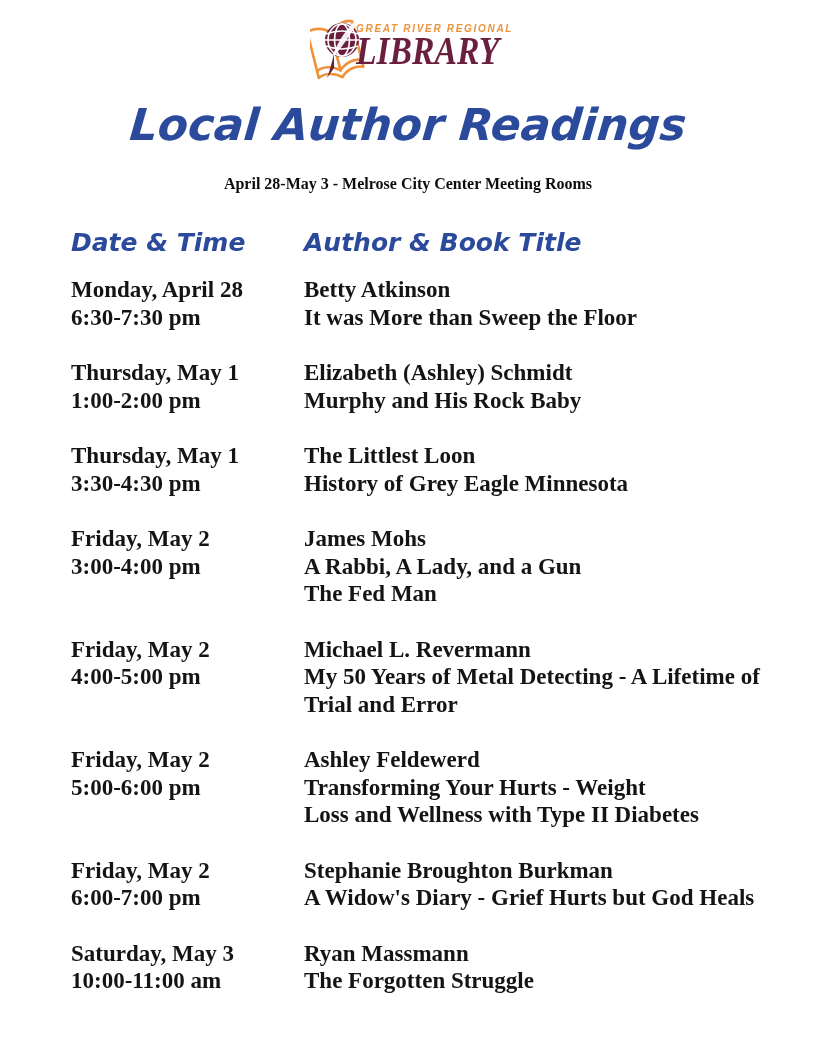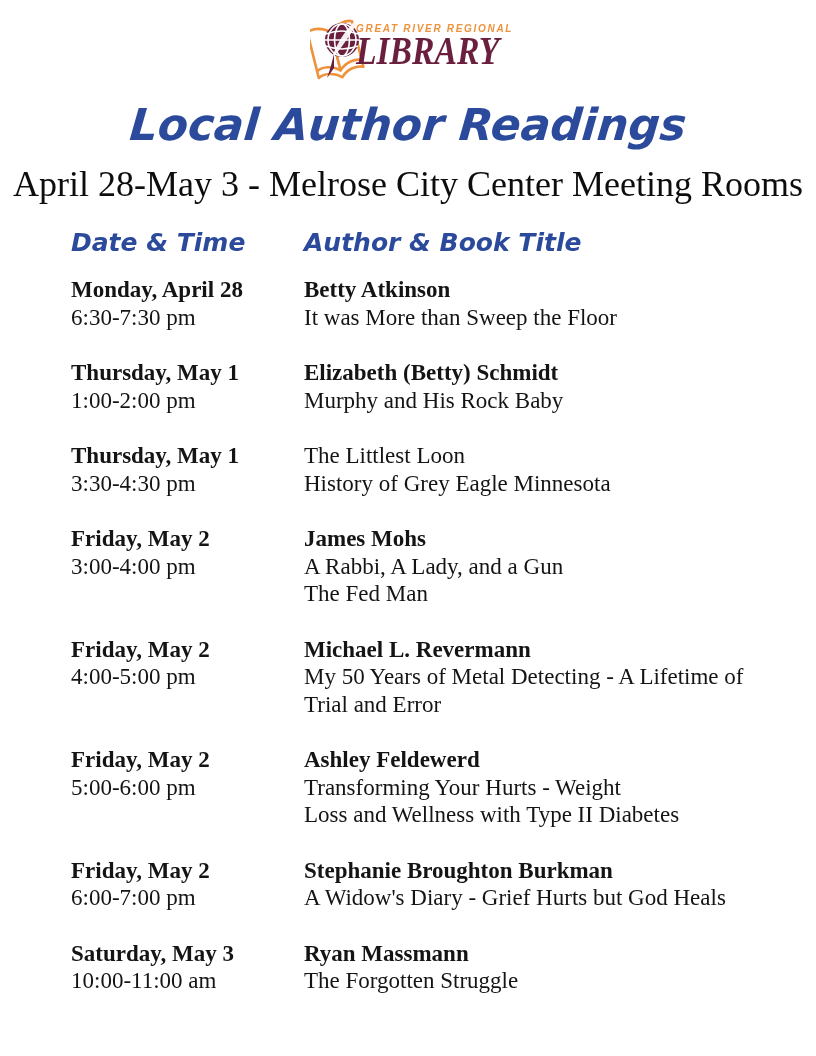--- a/index.html
+++ b/index.html
@@ -23,30 +23,30 @@
     transform:scaleX(0.82);transform-origin:left center;margin-top:-3px;
   }
   
   .script{
     font-family:"DejaVu Sans",sans-serif;font-weight:bold;font-style:italic;
     color:#2B4A9C;
   }
   .title{text-align:center;margin-top:6px;font-size:44px;line-height:62px;}
   .title .skew{display:inline-block;transform:skewX(-5deg);letter-spacing:0px;}
   .subtitle{
-    text-align:center;margin-top:12px;font-size:36px;line-height:32px;
-    font-weight:normal;color:#0d0d0d;
+    text-align:center;margin-top:12px;font-size:16px;line-height:32px;
+    font-weight:bold;color:#0d0d0d;
   }
   
   .content{margin:26px 40px 0 71px;}
   .grid-row{display:grid;grid-template-columns:233px 1fr;}
   .col-header{font-size:25px;line-height:34px;margin-bottom:16px;}
   .entry{margin-bottom:28px;font-size:23px;line-height:27.5px;}
   .date,.author{font-weight:bold;}
-  .time,.book{font-weight:normal;}
+  .time,.book{font-weight:bold;}
 </style>
 </head>
 <body>
 
 <div class="logo-wrap">
   <div class="logo">
     <span class="logo-icon">
       <svg width="56" height="78" viewBox="0 0 56 78" aria-hidden="true">
 
         <g transform="rotate(-14 26 42)">
@@ -100,21 +100,21 @@
       <div class="book">It was More than Sweep the Floor</div>
     </div>
   </div>
 
   <div class="grid-row entry">
     <div>
       <div class="date">Thursday, May 1</div>
       <div class="time">1:00-2:00 pm</div>
     </div>
     <div>
-      <div class="author">Elizabeth (Betty) Schmidt</div>
+      <div class="author">Elizabeth (Ashley) Schmidt</div>
       <div class="book">Murphy and His Rock Baby</div>
     </div>
   </div>
 
   <div class="grid-row entry">
     <div>
       <div class="date">Thursday, May 1</div>
       <div class="time">3:30-4:30 pm</div>
     </div>
     <div>

